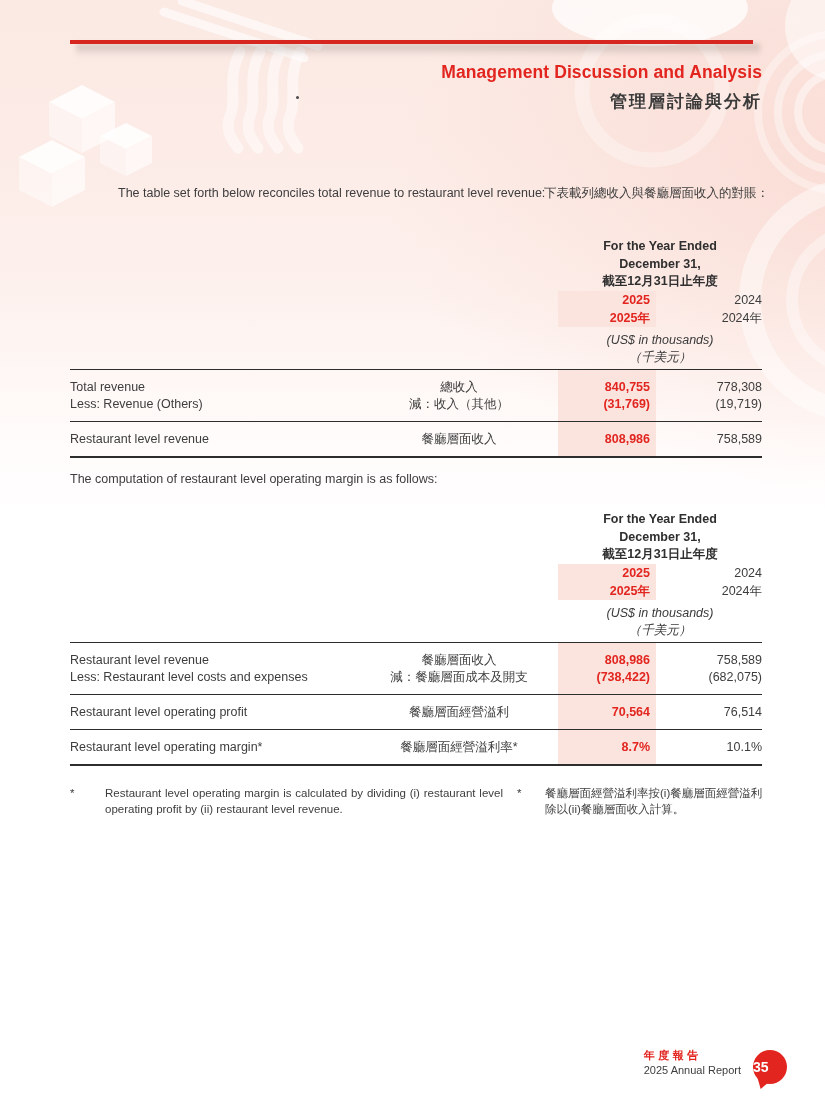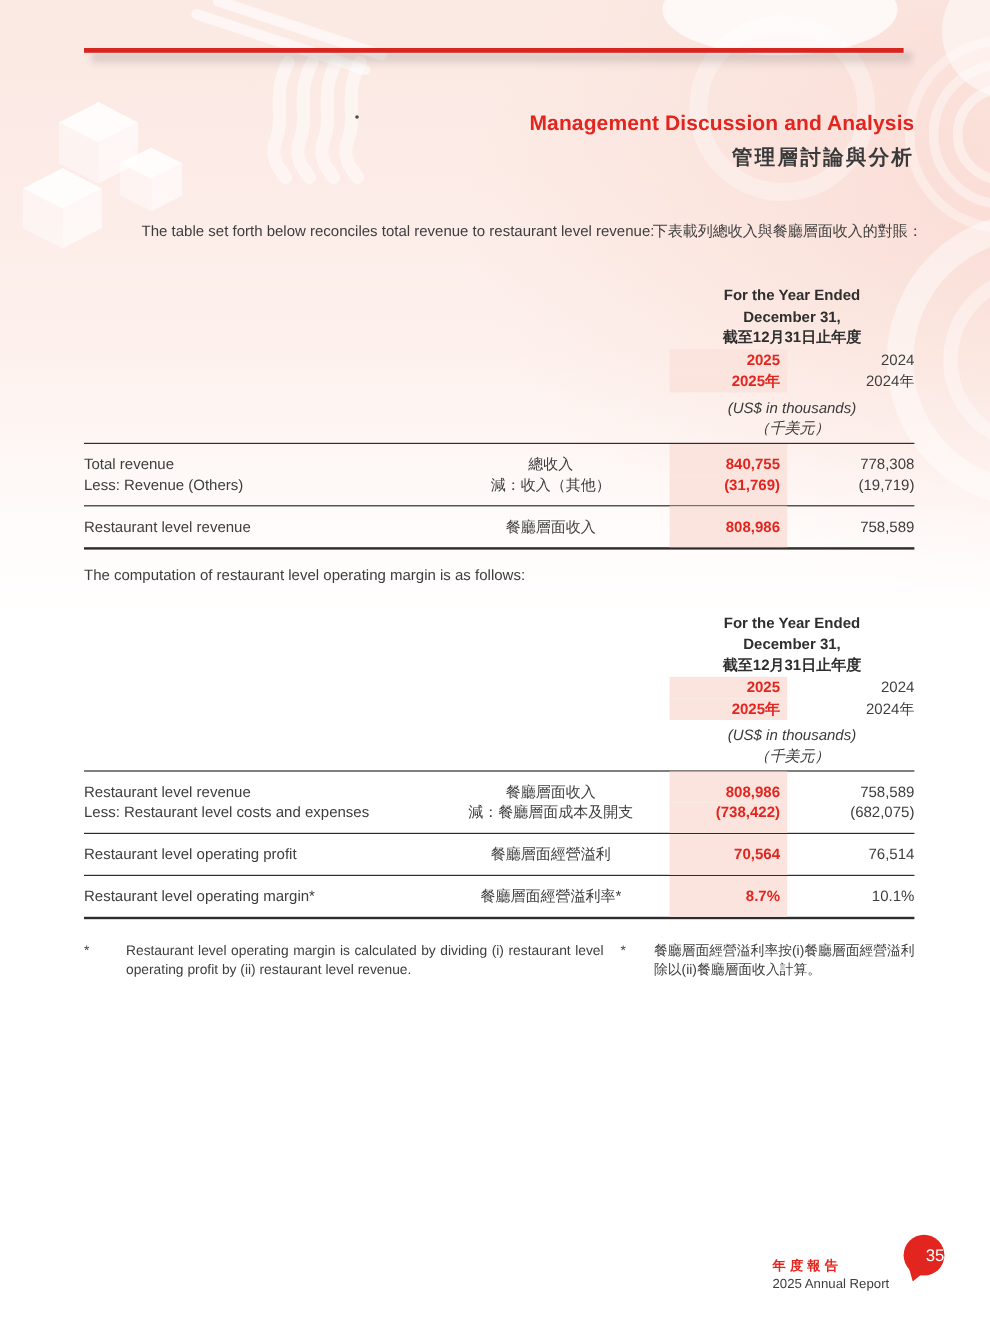--- a/index.html
+++ b/index.html
@@ -11,21 +11,21 @@
       radial-gradient(90% 45% at 103% 16%, rgba(248,206,196,0.50) 0%, rgba(248,206,196,0) 62%),
       linear-gradient(180deg, #fbe9e3 0%, #fcebe6 12%, #fdf1ed 26%, #fffcfb 40%, #ffffff 47%);
   }
   svg.decor { position:absolute; left:0; top:0; pointer-events:none; }
 
   .rule-shadow { position:absolute; left:76px; top:44px; width:684px; height:12px;
     background:linear-gradient(180deg, rgba(125,115,110,0.36), rgba(125,115,110,0));
     filter:blur(2.5px); }
   .red-rule { position:absolute; left:70px; top:40px; width:683px; height:4px; background:#d7261f; }
 
-  .titles { position:absolute; right:63px; top:92px; text-align:right; }
+  .titles { position:absolute; right:63px; top:62px; text-align:right; }
   .title-en { font-size:17.5px; font-weight:bold; color:#e2251f; letter-spacing:0.1px; }
   .title-zh { font-size:17px; font-weight:bold; color:#3a3a3a; letter-spacing:2px; margin-top:7px; }
 
   .stray-dot { position:absolute; left:296px; top:96px; width:3px; height:3px; border-radius:50%; background:#4a4a4a; }
 
   .para-en { position:absolute; left:70px; width:428px; font-size:12.5px; line-height:17px; text-align:justify; color:#3d3d3d; }
   .para-zh { position:absolute; left:517px; width:250px; font-size:12.5px; line-height:17px; color:#3d3d3d; }
   #p1en { top:185px;margin-left:48px; } #p1zh { top:185px;margin-left:27px; }
   #p2en { top:471px; width:440px; } #p2zh { top:471px; }
 
@@ -53,23 +53,23 @@
   .fn-star { position:absolute; font-size:11.5px; line-height:16px; color:#3d3d3d; }
   .fn-text { position:absolute; font-size:11.5px; line-height:16px; color:#3d3d3d; }
   #fn-en-star { left:70px; top:785px; }
   #fn-en { left:105px; top:785px; width:398px; text-align:justify; }
   #fn-zh-star { left:517px; top:785px; }
   #fn-zh { left:545px; top:785px; width:222px; }
 
   .footer-text { position:absolute; right:84px; top:1048px; text-align:left; }
   .footer-zh { font-size:11px; font-weight:bold; color:#e2251f; letter-spacing:3.5px; line-height:14px; }
   .footer-en { font-size:11px; color:#3d3d3d; line-height:15px; margin-top:1px; }
-  .page-badge { position:absolute; left:753px; top:1029px; width:34px; height:34px;
-    background:#e2251f; border-radius:50%; color:#ffffff; font-size:14px; font-weight:normal;
-    text-align:right; line-height:34px; }
+  .page-badge { position:absolute; left:753px; top:1050px; width:34px; height:34px;
+    background:#e2251f; border-radius:50%; color:#ffffff; font-size:14px; font-weight:bold;
+    text-align:left; line-height:34px; }
   .page-badge::after { content:""; position:absolute; left:4px; top:27px; width:13px; height:12px;
     background:#e2251f; clip-path:polygon(2% 0, 100% 35%, 28% 100%); }
 </style>
 </head>
 <body>
 
 <div class="page">
 
   <svg class="decor" width="825" height="540" viewBox="0 0 825 540">
     <g>

